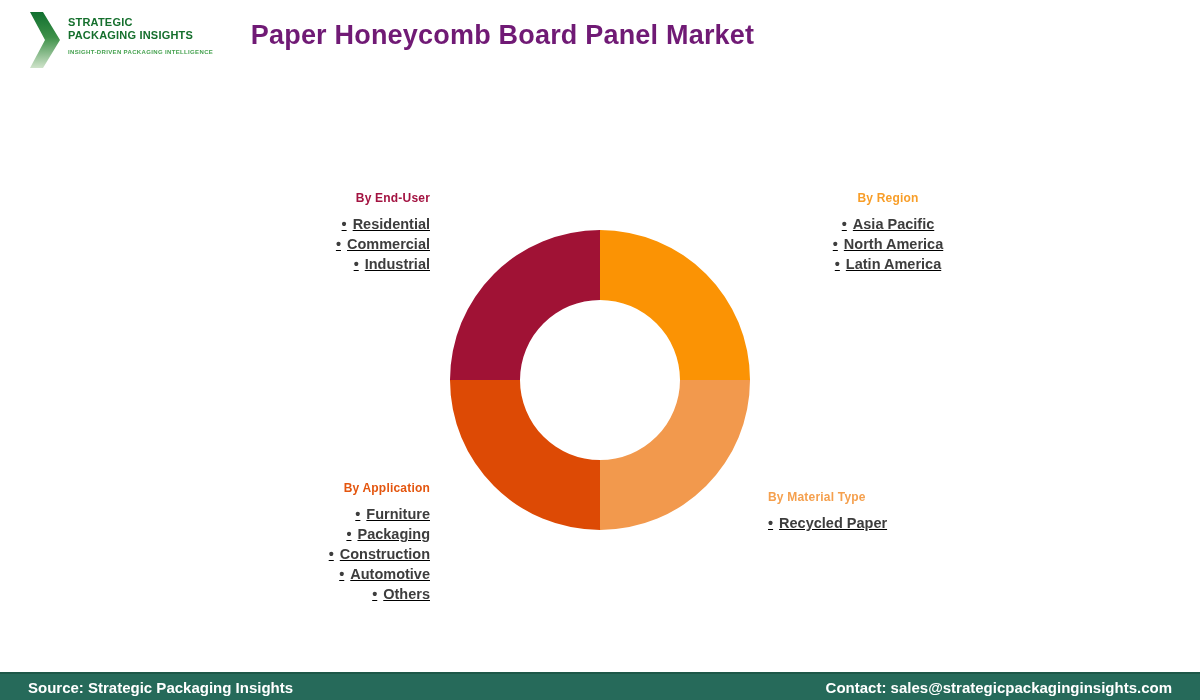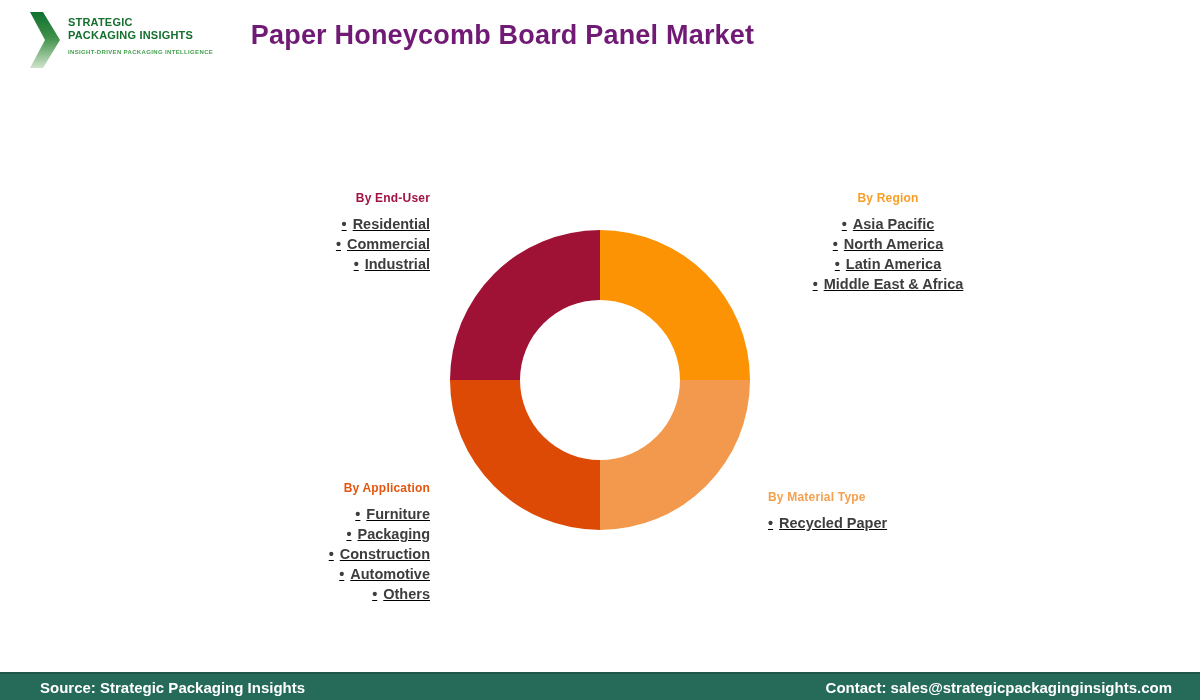--- a/index.html
+++ b/index.html
@@ -40,21 +40,21 @@
   .sec-end-user    { top:191px; right:770px; width:240px; }
   .sec-region      { top:191px; left:768px;  width:240px;text-align:center; }
   .sec-application { top:481px; right:770px; width:240px; }
   .sec-material    { top:490px; left:768px;  width:240px; }
 
   
   .footer {
     position:absolute; left:0; bottom:0; width:1200px; height:28px;
     border-top:2px solid #1D5748;
     display:flex; justify-content:space-between; align-items:center;
-    color:#ffffff; font-size:15px; font-weight:700;padding-left:12px;
+    color:#ffffff; font-size:15px; font-weight:700;
   }
   .footer .left  { padding-left:28px; }
   .footer .right { padding-right:28px; }
 </style>
 </head>
 <body>
 
 <div class="logo">
   <svg width="30" height="56" viewBox="0 0 30 56">
     <defs>
@@ -90,21 +90,20 @@
     <li>Industrial</li>
   </ul>
 </div>
 
 <div class="section sec-region align-left">
   <h2 style="color: rgb(248, 158, 41);">By Region</h2>
   <ul>
     <li>Asia Pacific</li>
     <li>North America</li>
     <li>Latin America</li>
-    <li>Middle East &amp; Africa</li>
   </ul>
 </div>
 
 <div class="section sec-application align-right">
   <h2 style="color: rgb(228, 86, 15);">By Application</h2>
   <ul>
     <li>Furniture</li>
     <li>Packaging</li>
     <li>Construction</li>
     <li>Automotive</li>

